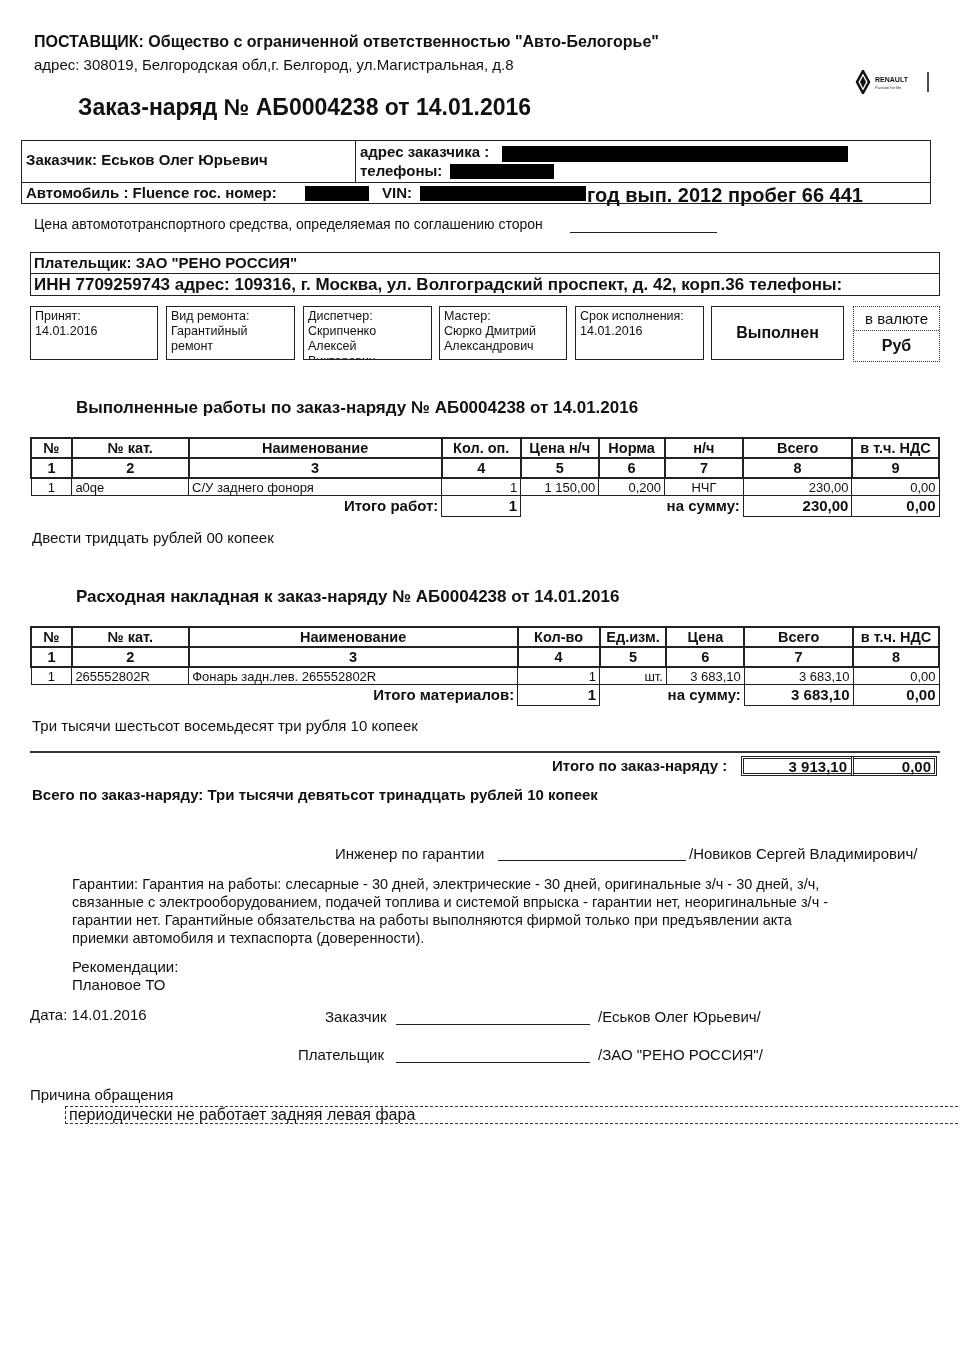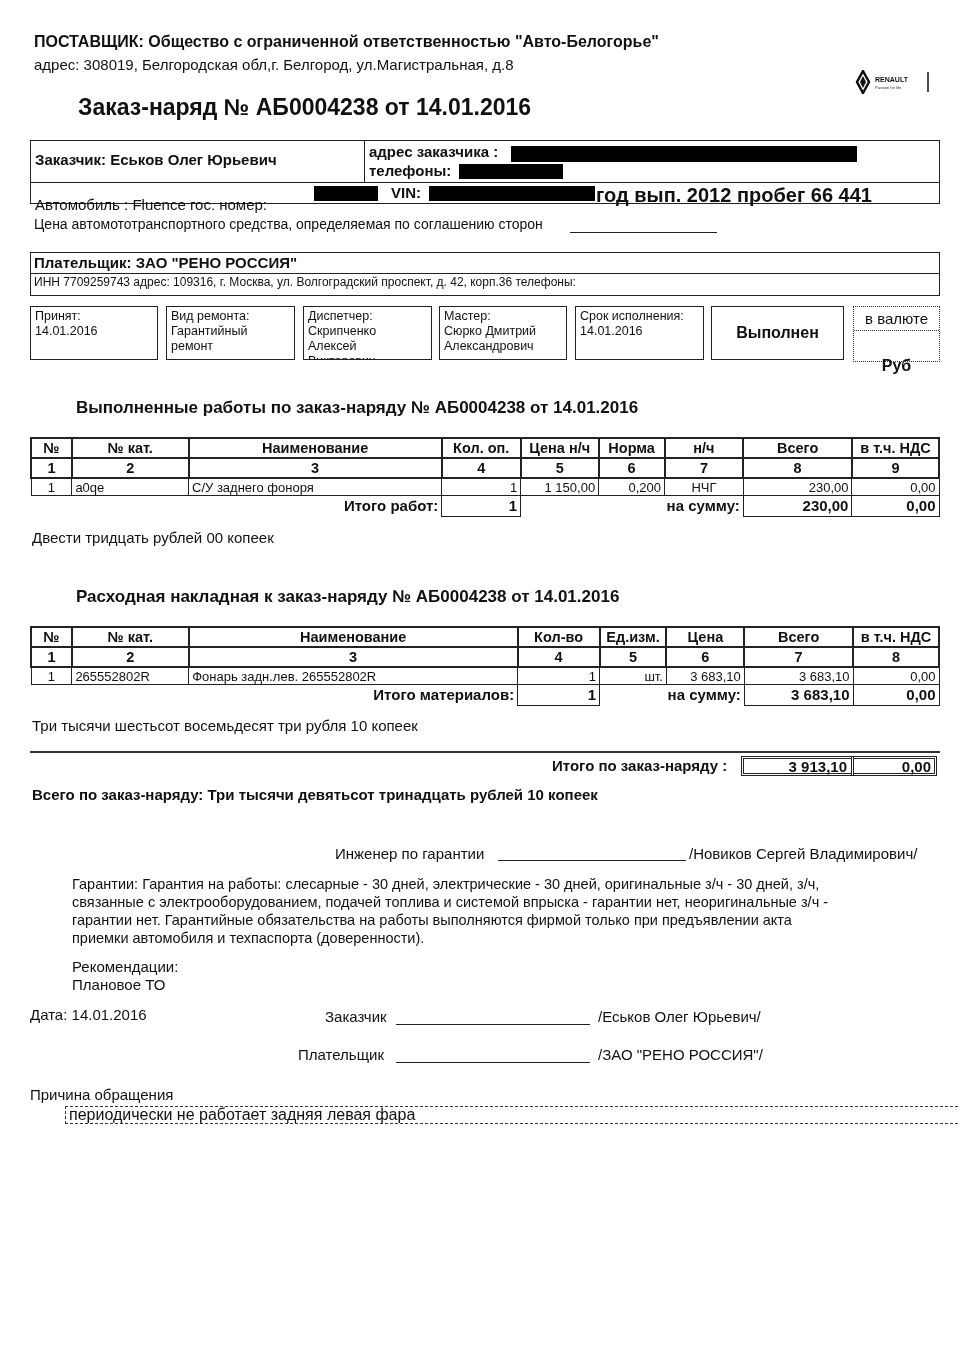--- a/index.html
+++ b/index.html
@@ -8,45 +8,45 @@
   .b { font-weight:bold; }
 
   
   #supplier { left:34px; top:33px; font-size:16px; }
   #supplier .lbl { font-weight:bold; }
   #supplier-addr { left:34px; top:56px; font-size:15px; }
   #logo { left:855px; top:70px; width:80px; height:24px; }
   #order-title { left:78px; top:94px; font-size:23px; font-weight:bold; }
 
   
-  #cust-box { left:30px; top:140px; width:910px; height:64px; border:1.5px solid #222; box-sizing:border-box; }
+  #cust-box { left:21px; top:140px; width:910px; height:64px; border:1.5px solid #222; box-sizing:border-box; }
   #cust-box .row1 { position:absolute; left:0; top:0; width:100%; height:42px; border-bottom:1.5px solid #222; box-sizing:border-box; }
   #cust-box .split { position:absolute; left:333px; top:0; height:42px; border-left:1.5px solid #222; }
   #cust-name { left:4px; top:10px; font-size:15px; font-weight:bold; }
   #cust-addr-lbl { left:338px; top:2px; font-size:15px; font-weight:bold; }
   #cust-phone-lbl { left:338px; top:21px; font-size:15px; font-weight:bold; }
   .redact { position:absolute; background:#000; }
-  #car-line { left:4px; top:43px; font-size:15px; font-weight:normal; white-space:nowrap;margin-top:12px; }
+  #car-line { left:4px; top:43px; font-size:15px; font-weight:bold; white-space:nowrap; }
 
   #price-line { left:34px; top:216px; font-size:14px; }
   #price-underline { left:570px; top:232px; width:147px; border-bottom:1px solid #222; }
 
   
   #payer-box { left:30px; top:252px; width:910px; height:44px; border:1.5px solid #222; box-sizing:border-box; }
   #payer-box .div { position:absolute; left:0; top:20px; width:100%; border-top:1.5px solid #222; }
   #payer-name { left:3px; top:1px; font-size:15px; font-weight:bold; }
-  #payer-inn { left:3px; top:22px; font-size:12px; font-weight:normal; white-space:nowrap; }
+  #payer-inn { left:3px; top:22px; font-size:17px; font-weight:bold; white-space:nowrap; }
 
   
   .info { position:absolute; top:306px; height:54px; border:1.5px solid #222; box-sizing:border-box; font-size:12.5px; line-height:15px; padding:2px 4px; overflow:hidden; }
   .info .v { display:block; }
   #status-box { left:711px; top:306px; width:133px; height:54px; border:1.5px solid #222; box-sizing:border-box; display:flex; align-items:center; justify-content:center; font-size:16px; font-weight:bold; }
   #currency-box { left:853px; top:306px; width:87px; height:56px; border:1.5px dotted #333; box-sizing:border-box; }
   #currency-box .top { height:23px; border-bottom:1.5px dotted #333; text-align:center; font-size:15px; line-height:23px; }
-  #currency-box .bot { text-align:center; font-size:16px; font-weight:bold; line-height:30px;margin-top:20px; }
+  #currency-box .bot { text-align:center; font-size:16px; font-weight:bold; line-height:30px; }
 
   
   .sec-title { position:absolute; left:76px; font-size:17px; font-weight:bold; }
 
   
   table.grid { position:absolute; left:30px; border-collapse:collapse; font-family:"Liberation Sans", sans-serif; }
   table.grid td { border:1.5px solid #222; padding:0 3px; height:18px; font-size:14px; line-height:16px; white-space:nowrap; }
   table.grid tr.hdr td { font-weight:bold; text-align:center; font-size:14.5px; border-width:2px; }
   table.grid tr.idx td { font-weight:bold; text-align:center; font-size:14.5px; border-width:2px; }
   table.grid tr.row td { font-size:13px; height:16px; line-height:15px; }

